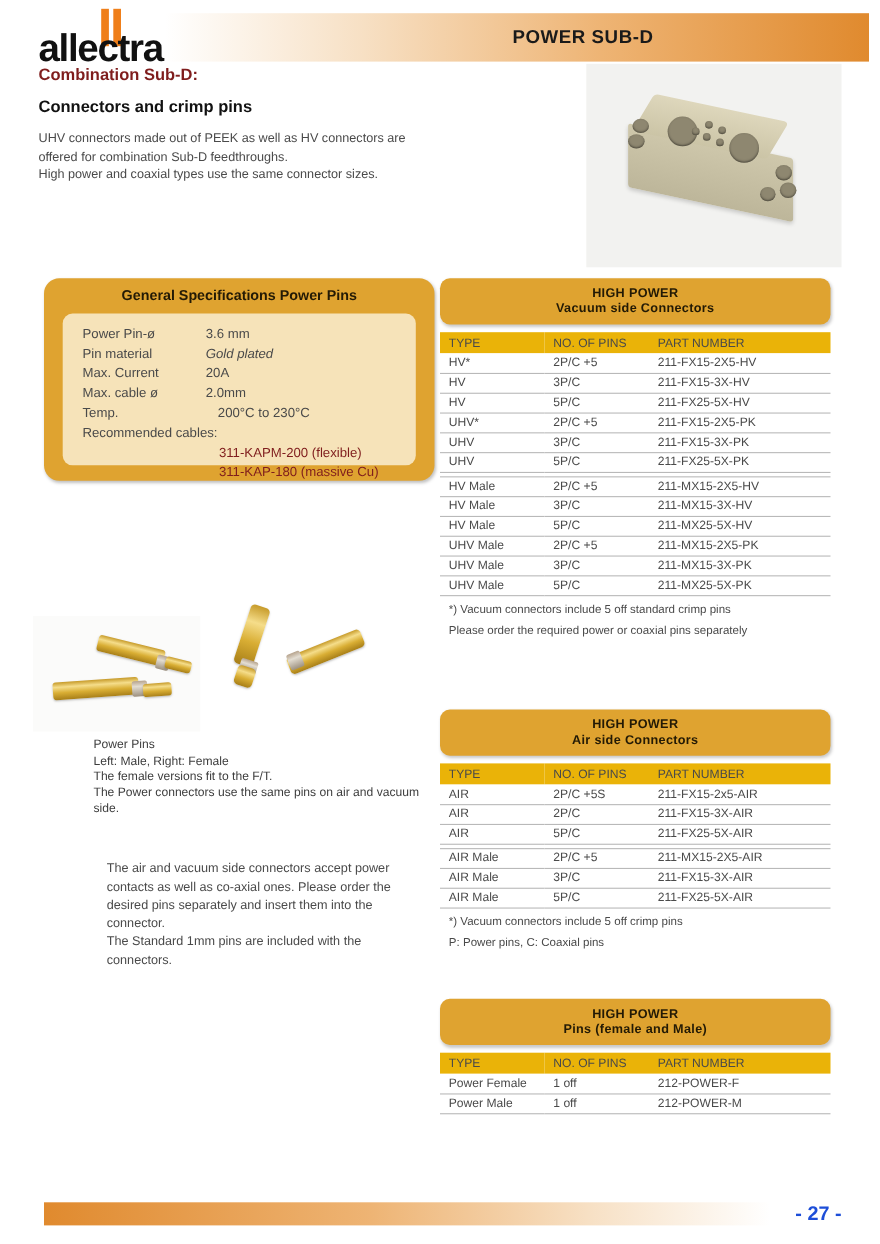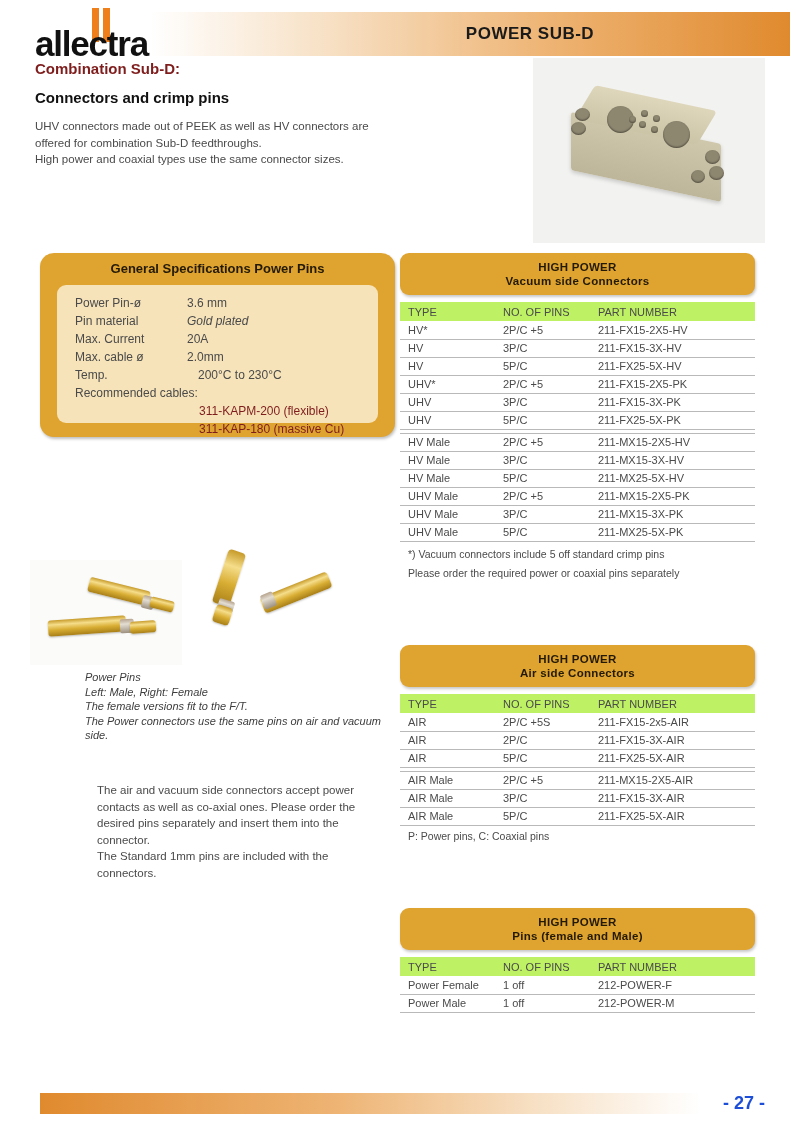--- a/index.html
+++ b/index.html
@@ -95,21 +95,21 @@
     box-shadow: 0 1px 2px rgba(0,0,0,.25);
   }
   .pin-tip {
     position: absolute;
     background: linear-gradient(to bottom, #b7a48e 0%, #e3ddd2 35%, #9d9180 100%);
     border-radius: 2px;
   }
 
   .caption {
     position: absolute; left: 85px; top: 670px; width: 300px;
-    font-size: 11px; line-height: 14.5px; font-style: italic; color: #3d3d3d;
+    font-size: 11px; line-height: 14.5px; color: #3d3d3d;
   }
   .body-note {
     position: absolute; left: 97px; top: 782px; width: 270px;
     font-size: 11.5px; line-height: 16.5px; color: #4a4a4a;
   }
 
   
   .specbox {
     position: absolute; left: 40px; top: 253px; width: 355px; height: 184px;
     background: #dfa330;
@@ -137,21 +137,21 @@
     background: #dfa330; border-radius: 9px;
     box-shadow: 1px 2px 3px rgba(0,0,0,.22);
     display: flex; flex-direction: column;
     align-items: center; justify-content: center;
   }
   .tbl-head .l1 { font-size: 11.5px; font-weight: bold; color: #231a05; letter-spacing: .3px; }
   .tbl-head .l2 { font-size: 11.5px; font-weight: bold; color: #231a05; letter-spacing: .3px; margin-top: 2px; }
   .tbl-body { width: 355px; margin-top: 7px; }
   table { border-collapse: collapse; width: 355px; table-layout: fixed; }
   th {
-    background: #bef264; text-align: left;
+    background: #eab308; text-align: left;
     font-size: 11px; font-weight: normal; color: #4a4a4a;
     padding: 3px 0 3px 8px; height: 19px; margin-left: 12px;
   }
   td {
     font-size: 11px; color: #4a4a4a;
     padding: 2px 0 2px 8px; height: 18px;
     border-bottom: 1px solid #b9b9b9;
   }
   tr.spacer-line td { border-bottom: 1px solid #b9b9b9; height: 4px; padding: 0; }
   col.c1 { width: 95px; }
@@ -394,20 +394,21 @@
               <td>3P/C</td>
               <td>211-FX15-3X-AIR</td>
             </tr>
           <tr>
               <td>AIR Male</td>
               <td>5P/C</td>
               <td>211-FX25-5X-AIR</td>
             </tr>
         </tbody>
       </table>
+      <div class="tbl-note">*) Vacuum connectors include 5 off crimp pins</div>
       <div class="tbl-note" style="margin-top:2px;">P: Power pins, C: Coaxial pins</div>
     </div>
   </div>
 
   <div class="tbl" style="left:400px; top:908px;">
     <div class="tbl-head">
       <div class="l1">HIGH POWER</div>
       <div class="l2">Pins (female and Male)</div>
     </div>
     <div class="tbl-body">

